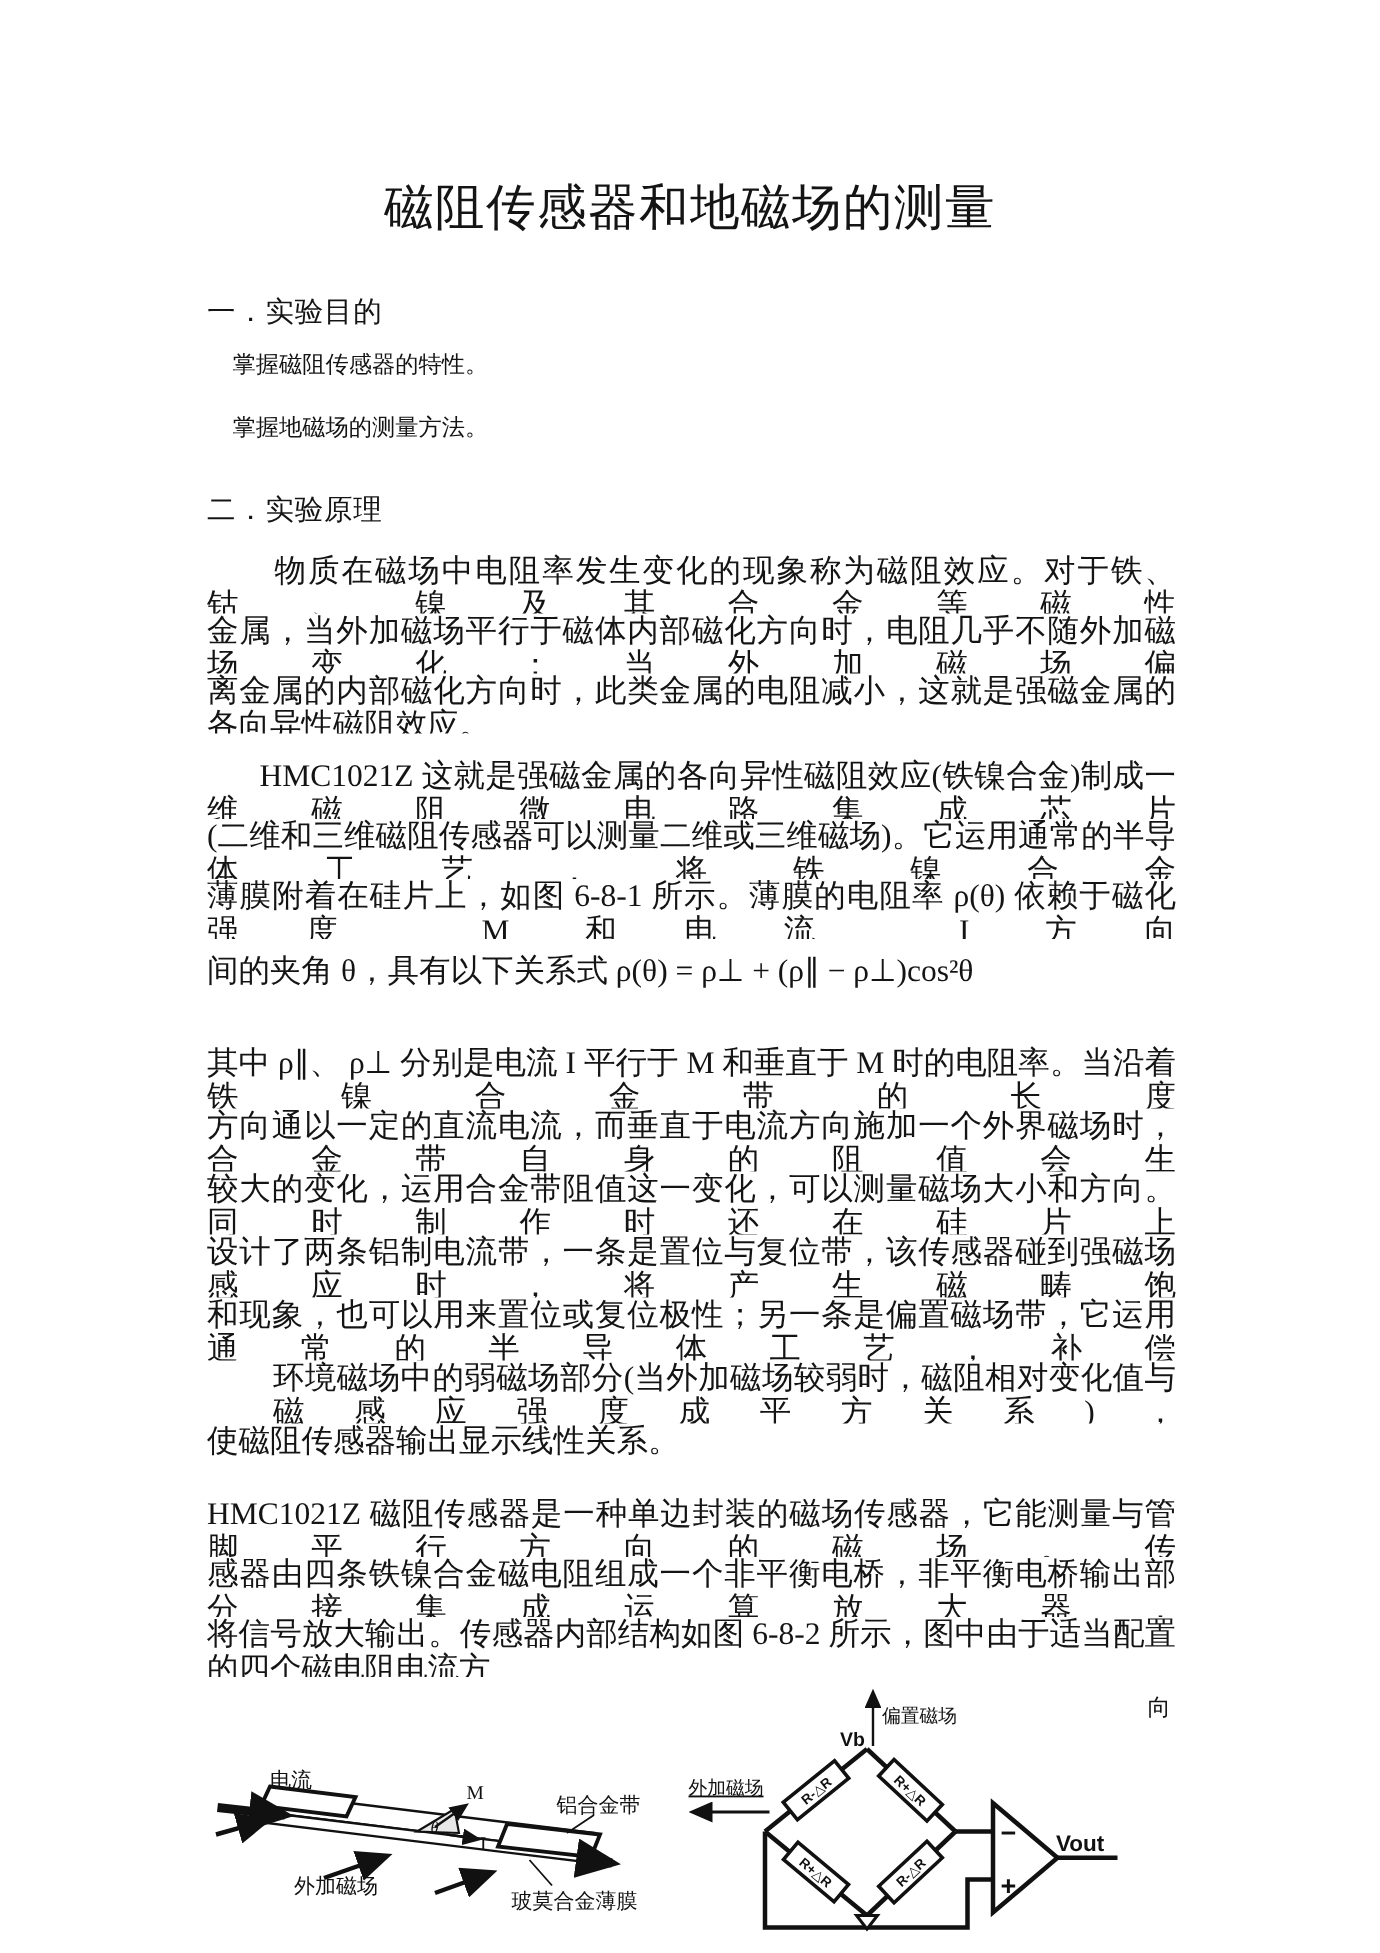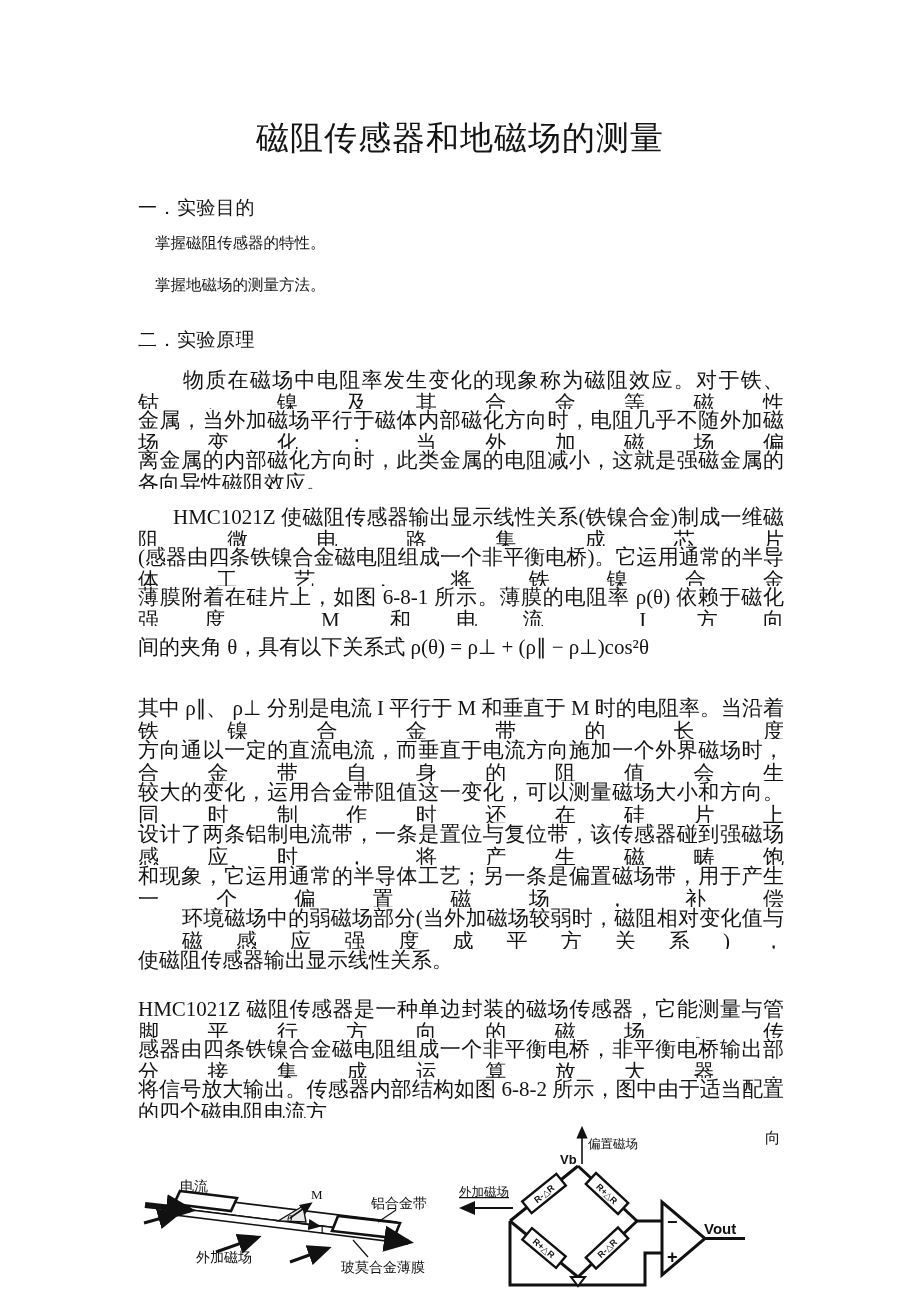--- a/index.html
+++ b/index.html
@@ -70,31 +70,31 @@
   <div class="abs purpose-item" style="top:275px;">掌握地磁场的测量方法。</div>
   <div class="abs sec-heading" style="top:327px;text-align:right;">二．实验原理</div>
 
   <div>
       <div class="para" style="top: 369px;">
         <div class="line" style="height: 40px; text-indent: 45px;">物质在磁场中电阻率发生变化的现象称为磁阻效应。对于铁、钴、镍及其合金等磁性</div>
         <div class="line" style="height: 40px;">金属，当外加磁场平行于磁体内部磁化方向时，电阻几乎不随外加磁场变化；当外加磁场偏</div>
         <div class="line last" style="height: 40px;">离金属的内部磁化方向时，此类金属的电阻减小，这就是强磁金属的各向异性磁阻效应。</div>
       </div>
       <div class="para" style="top: 506px;">
-        <div class="line" style="height: 40px; text-indent: 35px;">HMC1021Z 使磁阻传感器输出显示线性关系(铁镍合金)制成一维磁阻微电路集成芯片</div>
-        <div class="line" style="height: 40px;">(感器由四条铁镍合金磁电阻组成一个非平衡电桥)。它运用通常的半导体工艺，将铁镍合金</div>
+        <div class="line" style="height: 40px; text-indent: 35px;">HMC1021Z 这就是强磁金属的各向异性磁阻效应(铁镍合金)制成一维磁阻微电路集成芯片</div>
+        <div class="line" style="height: 40px;">(二维和三维磁阻传感器可以测量二维或三维磁场)。它运用通常的半导体工艺，将铁镍合金</div>
         <div class="line" style="height: 40px;">薄膜附着在硅片上，如图 6-8-1 所示。薄膜的电阻率 ρ(θ) 依赖于磁化强度 M 和电流 I 方向</div>
         <div class="line last" style="height: 40px; margin-top: 10px;">间的夹角 θ，具有以下关系式 ρ(θ) = ρ⊥ + (ρ∥ − ρ⊥)cos²θ</div>
       </div>
       <div class="para" style="top: 697px;">
         <div class="line" style="height: 42px;">其中 ρ∥、 ρ⊥ 分别是电流 I 平行于 M 和垂直于 M 时的电阻率。当沿着铁镍合金带的长度</div>
         <div class="line" style="height: 42px;">方向通以一定的直流电流，而垂直于电流方向施加一个外界磁场时，合金带自身的阻值会生</div>
         <div class="line" style="height: 42px;">较大的变化，运用合金带阻值这一变化，可以测量磁场大小和方向。同时制作时还在硅片上</div>
         <div class="line" style="height: 42px;">设计了两条铝制电流带，一条是置位与复位带，该传感器碰到强磁场感应时，将产生磁畴饱</div>
-        <div class="line" style="height: 42px;">和现象，它运用通常的半导体工艺；另一条是偏置磁场带，用于产生一个偏置磁场，补偿</div>
+        <div class="line" style="height: 42px;">和现象，也可以用来置位或复位极性；另一条是偏置磁场带，它运用通常的半导体工艺，补偿</div>
         <div class="line" style="height: 42px; margin-left: 44px;">环境磁场中的弱磁场部分(当外加磁场较弱时，磁阻相对变化值与磁感应强度成平方关系)，</div>
         <div class="line last" style="height: 42px;">使磁阻传感器输出显示线性关系。</div>
       </div>
       <div class="para" style="top: 998px;">
         <div class="line" style="height: 40px;">HMC1021Z 磁阻传感器是一种单边封装的磁场传感器，它能测量与管脚平行方向的磁场。传</div>
         <div class="line" style="height: 40px;">感器由四条铁镍合金磁电阻组成一个非平衡电桥，非平衡电桥输出部分接集成运算放大器，</div>
         <div class="line last" style="height: 40px;">将信号放大输出。传感器内部结构如图 6-8-2 所示，图中由于适当配置的四个磁电阻电流方</div>
       </div>
     </div>
 

